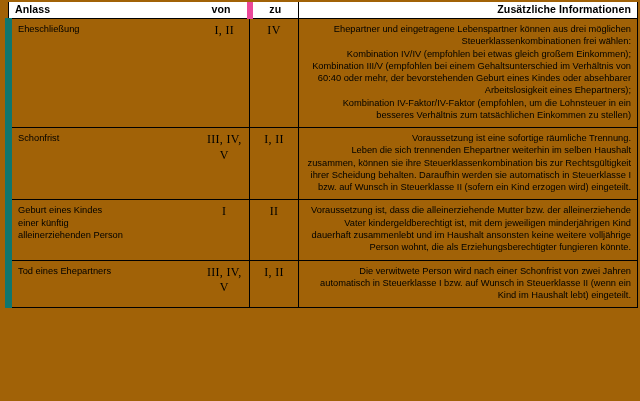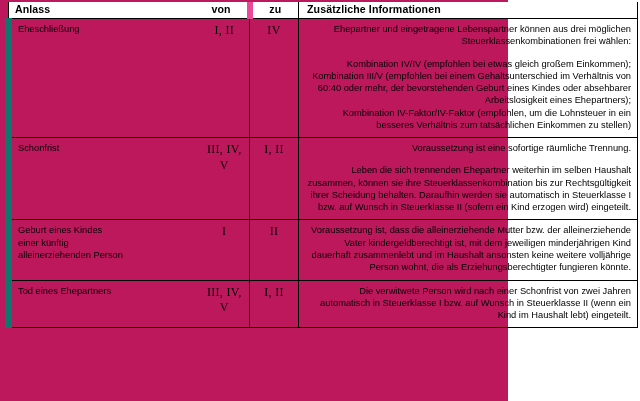--- a/index.html
+++ b/index.html
@@ -11,23 +11,23 @@
     overflow: hidden;
   }
   body {
     font-family: "Liberation Sans", sans-serif;
     color: #000000;
     -webkit-font-smoothing: none;
   }
 
   .sheet {
     position: relative;
-    width: 508px;
+    width: 640px;
     height: 401px;
-    background: #be185d;
+    background: #a16207;
   }
 
   table.tax-table {
     position: absolute;
     left: 5px;
     top: 2px;
     width: 629px;
     border-collapse: collapse;
     table-layout: fixed;
     font-size: 9.3px;
@@ -44,21 +44,21 @@
     font-size: 10.6px;
     padding: 1px 6px 3px 6px;
     vertical-align: bottom;
     border-bottom: 1.6px solid #000;
     background: #ffffff;
     letter-spacing: 0.1px;
   }
   th.h-anlass { text-align: left;   border-left: 1px solid #000; }
   th.h-von    { padding-right: 10px; }
   th.h-zu     { text-align: center; border-left: 6px solid #ec4899; }
-  th.h-info   { text-align: left;   border-left: 1px solid #000; border-right: 1px solid #000; padding-left: 8px; }
+  th.h-info   { text-align: right;   border-left: 1px solid #000; border-right: 1px solid #000; padding-left: 8px; }
 
   
   tbody td {
     vertical-align: top;
     border-bottom: 1px solid #000;
     padding: 4px 6px 6px 6px;
     line-height: 1.32;
   }
   td.c-anlass {
     text-align: left;
@@ -76,21 +76,21 @@
   td.c-info {
     border-left: 1px solid #000;
     border-right: 1px solid #000;
     padding-left: 8px;
     padding-right: 6px;
   }
 
   tbody tr:last-child td { border-bottom: 1.1px solid #000; }
 
   .para { margin: 0; }
-  .para + .para { margin-top: 10px; }
+  .para + .para { }
 
   .nowrapline { white-space: pre-line; text-align: right; }
 </style>
 </head>
 <body>
 
 <div class="sheet">
   <table class="tax-table">
     <colgroup>
       <col class="c-anlass">

